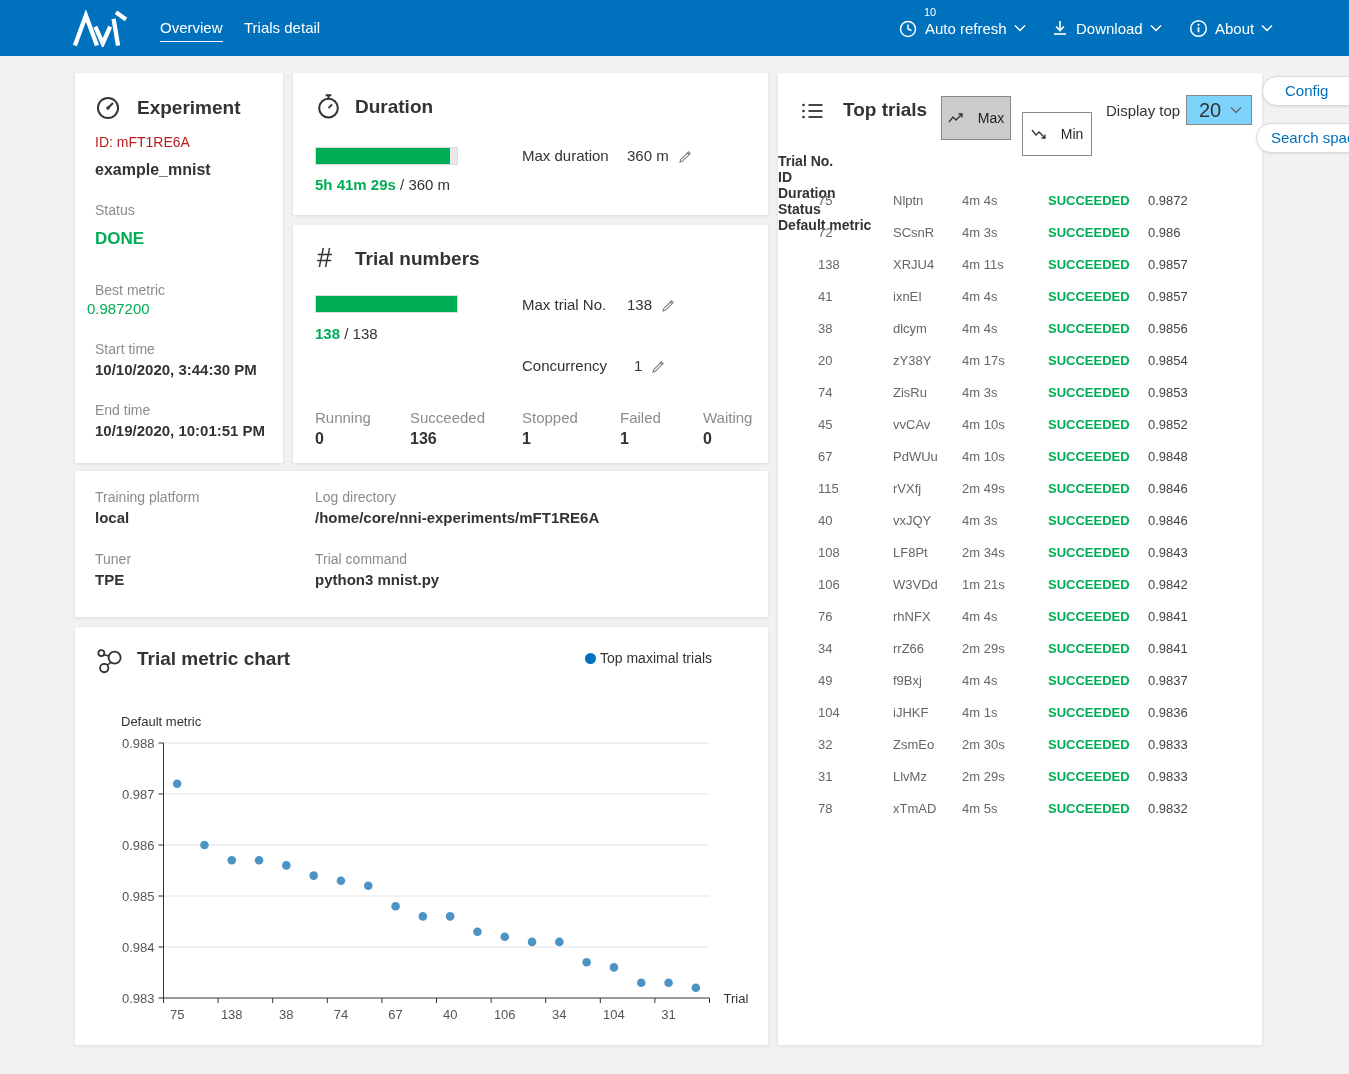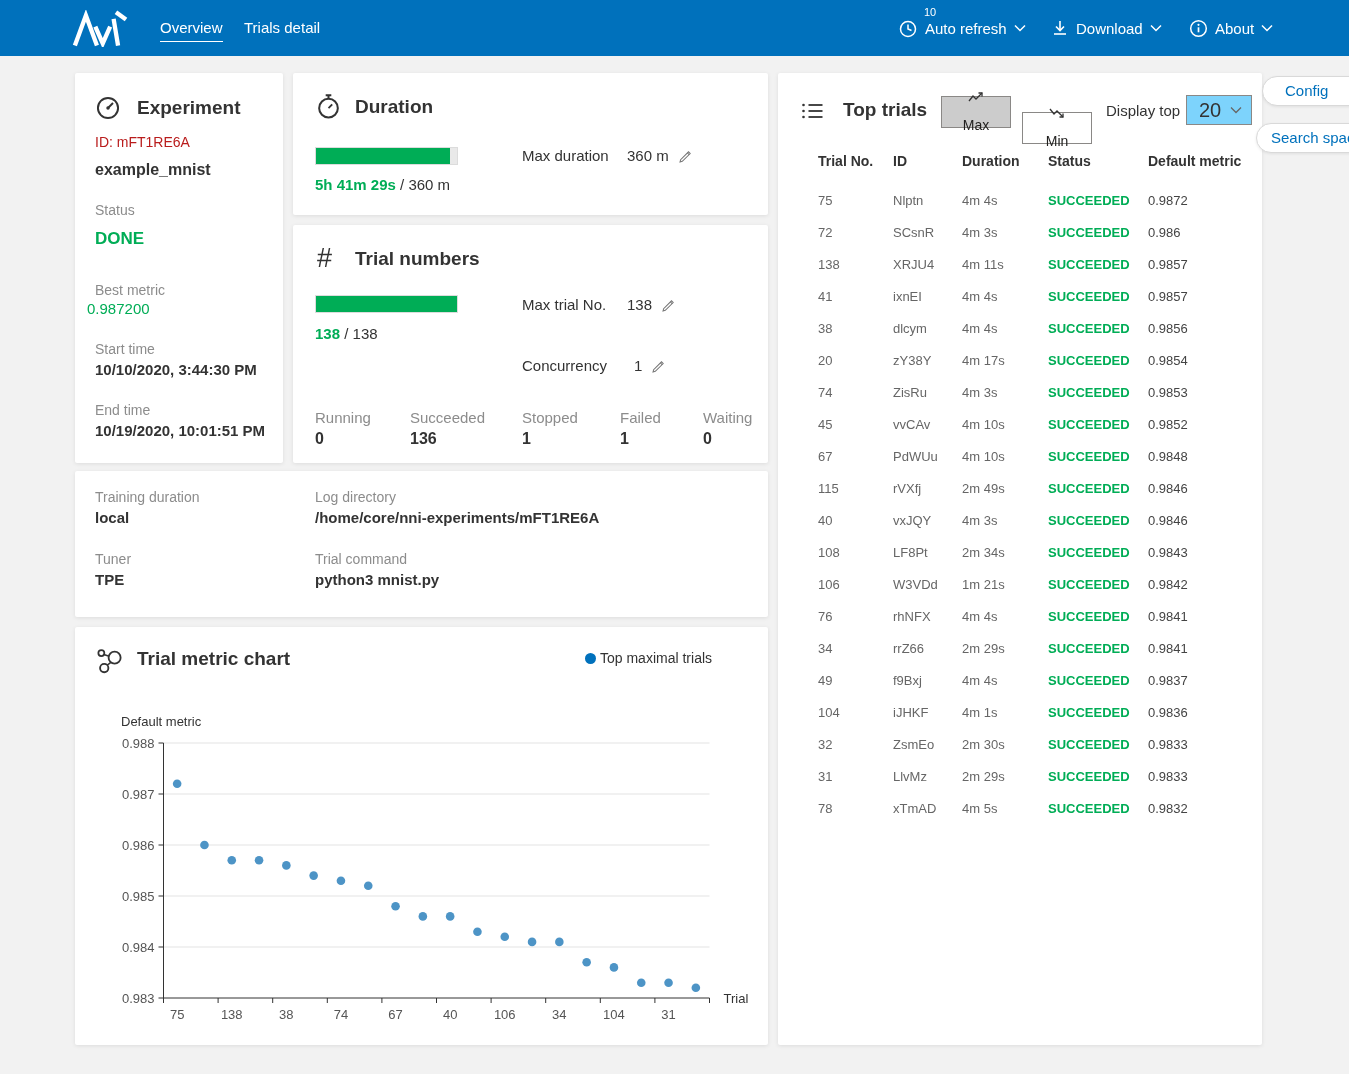--- a/index.html
+++ b/index.html
@@ -27,27 +27,27 @@
   
   .edit-label{position:absolute;font-size:15px;color:#333;line-height:20px;}
   .edit-value{position:absolute;font-size:15px;color:#333;line-height:20px;display:flex;align-items:center;gap:9px;}
   .pencil{cursor:pointer;display:inline-flex;}
   
   .stats{position:absolute;left:22px;top:184px;display:flex;}
   .stat{display:flex;flex-direction:column;gap:4px;}
   .stat .sl{color:#8c8c8c;font-size:15px;}
   .stat .sv{color:#333;font-size:16px;font-weight:700;}
   
-  .tt-btn{position:absolute;height:32px;width:70px;border:1px solid #8a8886;background:#fff;display:flex;
-          align-items:center;justify-content:center;gap:14px;font-size:14px;color:#201f1e;cursor:pointer;flex-direction:column;}
+  .tt-btn{position:absolute;height:44px;width:70px;border:1px solid #8a8886;background:#fff;display:flex;
+          align-items:center;justify-content:center;gap:14px;font-size:14px;color:#201f1e;cursor:pointer;}
   .tt-btn.sel{background:#cccccc;}
   .dd{position:absolute;width:66px;height:30px;border:1px solid #8a8886;background:#7dd3fc;display:flex;
       align-items:center;justify-content:space-between;padding:0 9px 0 12px;font-size:20px;cursor:pointer;}
-  .thead{position:absolute;left:0;top:80px;width:100%;display:flex;padding-left:40px;font-size:14px;
-         font-weight:700;color:#333;}
+  .thead{position:absolute;left:0;top:80px;width:100%;display:flex;font-size:14px;
+         font-weight:700;color:#333;flex-direction:column;}
   .tbody{position:absolute;left:0;top:111px;width:100%;}
   .trow{display:flex;padding-left:40px;height:32px;align-items:center;font-size:13px;color:#666;}
   .c-no{width:75px;}.c-id{width:69px;}.c-duration{width:86px;}.c-status{width:100px;font-weight:700;color:#00ad56;}
   .c-metric{width:110px;color:#444;}
   
   .pill{position:absolute;height:30px;background:#fff;border:1px solid #d9d9d9;border-radius:16px;
         box-shadow:0 1px 3px rgba(0,0,0,0.08);color:#0071bc;font-size:15px;line-height:28px;cursor:pointer;}
   
   .legend{position:absolute;left:510px;top:23px;display:flex;align-items:center;gap:4px;font-size:14px;
           color:#333;cursor:pointer;}
@@ -218,21 +218,21 @@
           <span class="sv">1</span>
         </div>
       <div class="stat">
           <span class="sl">Waiting</span>
           <span class="sv">0</span>
         </div>
     </div>
   </div>
 
   <div class="card" style="left:75px;top:471px;width:693px;height:146px;">
-    <div class="glabel" style="left:20px;top:16px;">Training duration</div>
+    <div class="glabel" style="left:20px;top:16px;">Training platform</div>
     <div class="gvalue" style="left:20px;top:37px;">local</div>
     <div class="glabel" style="left:20px;top:78px;">Tuner</div>
     <div class="gvalue" style="left:20px;top:99px;">TPE</div>
     <div class="glabel" style="left:240px;top:16px;">Log directory</div>
     <div class="gvalue" style="left:240px;top:37px;">/home/core/nni-experiments/mFT1RE6A</div>
     <div class="glabel" style="left:240px;top:78px;">Trial command</div>
     <div class="gvalue" style="left:240px;top:99px;">python3 mnist.py</div>
   </div>
 
   <div class="card" style="left:75px;top:627px;width:693px;height:418px;">

